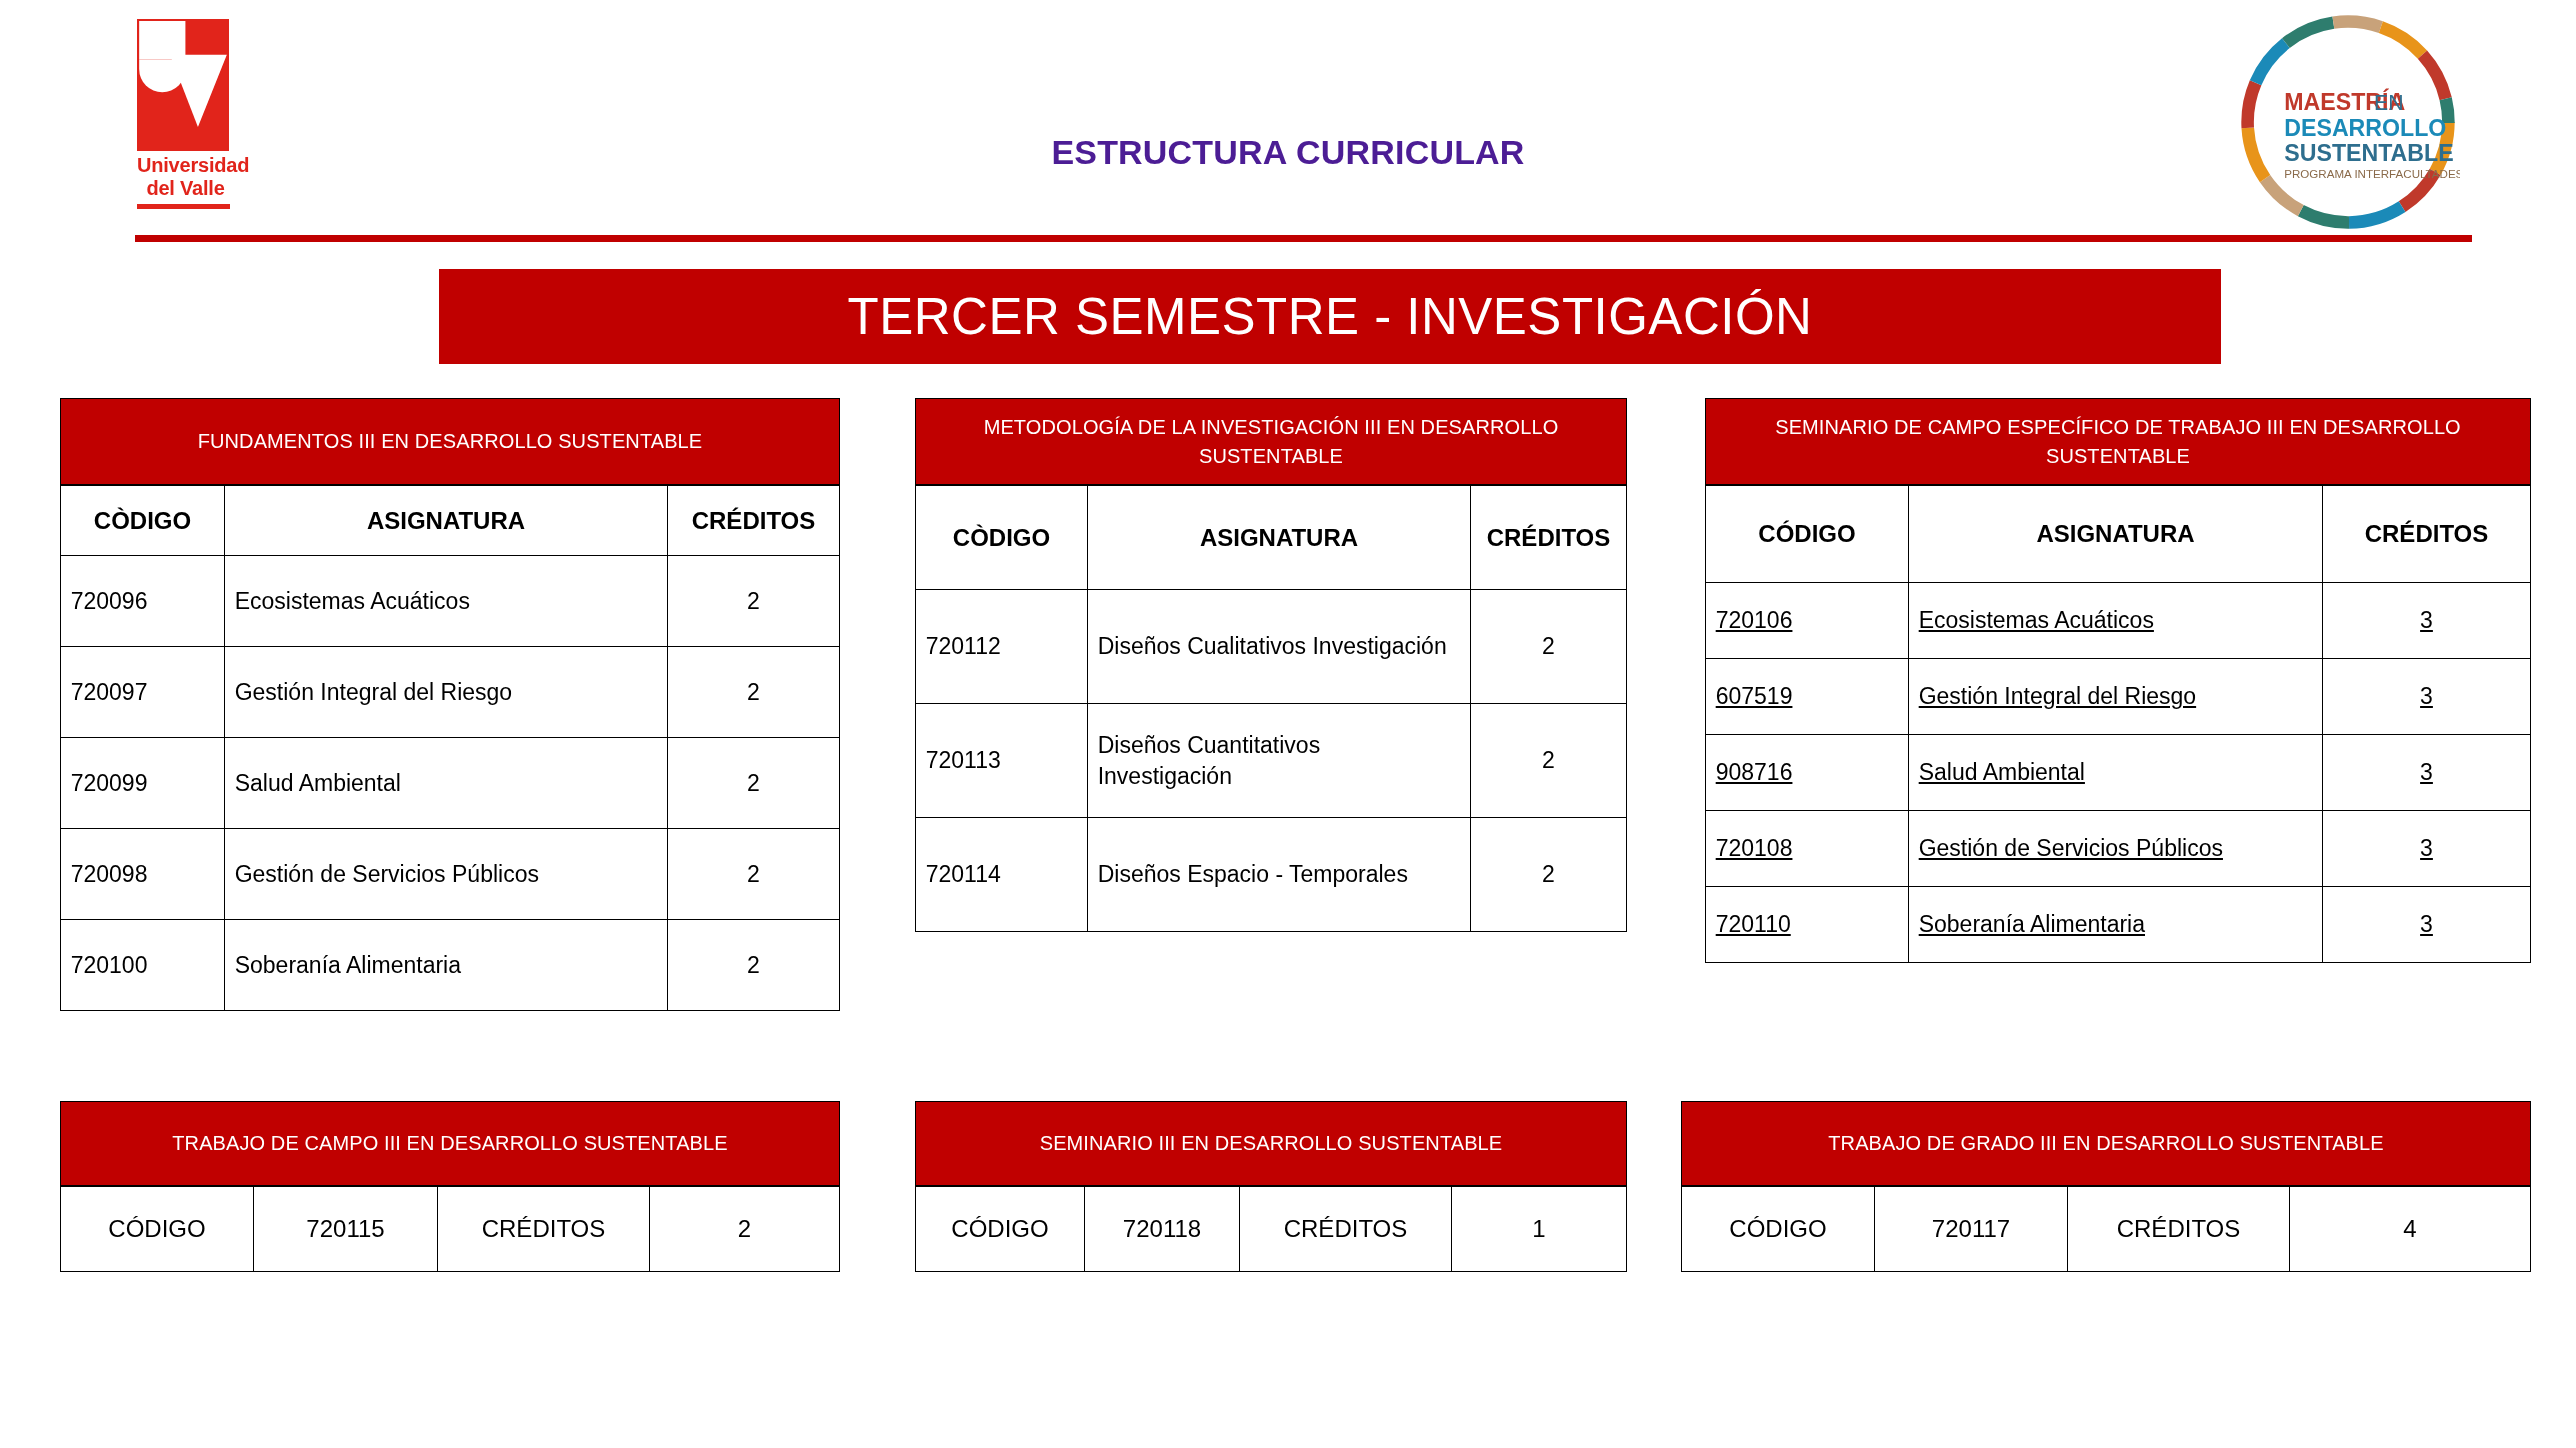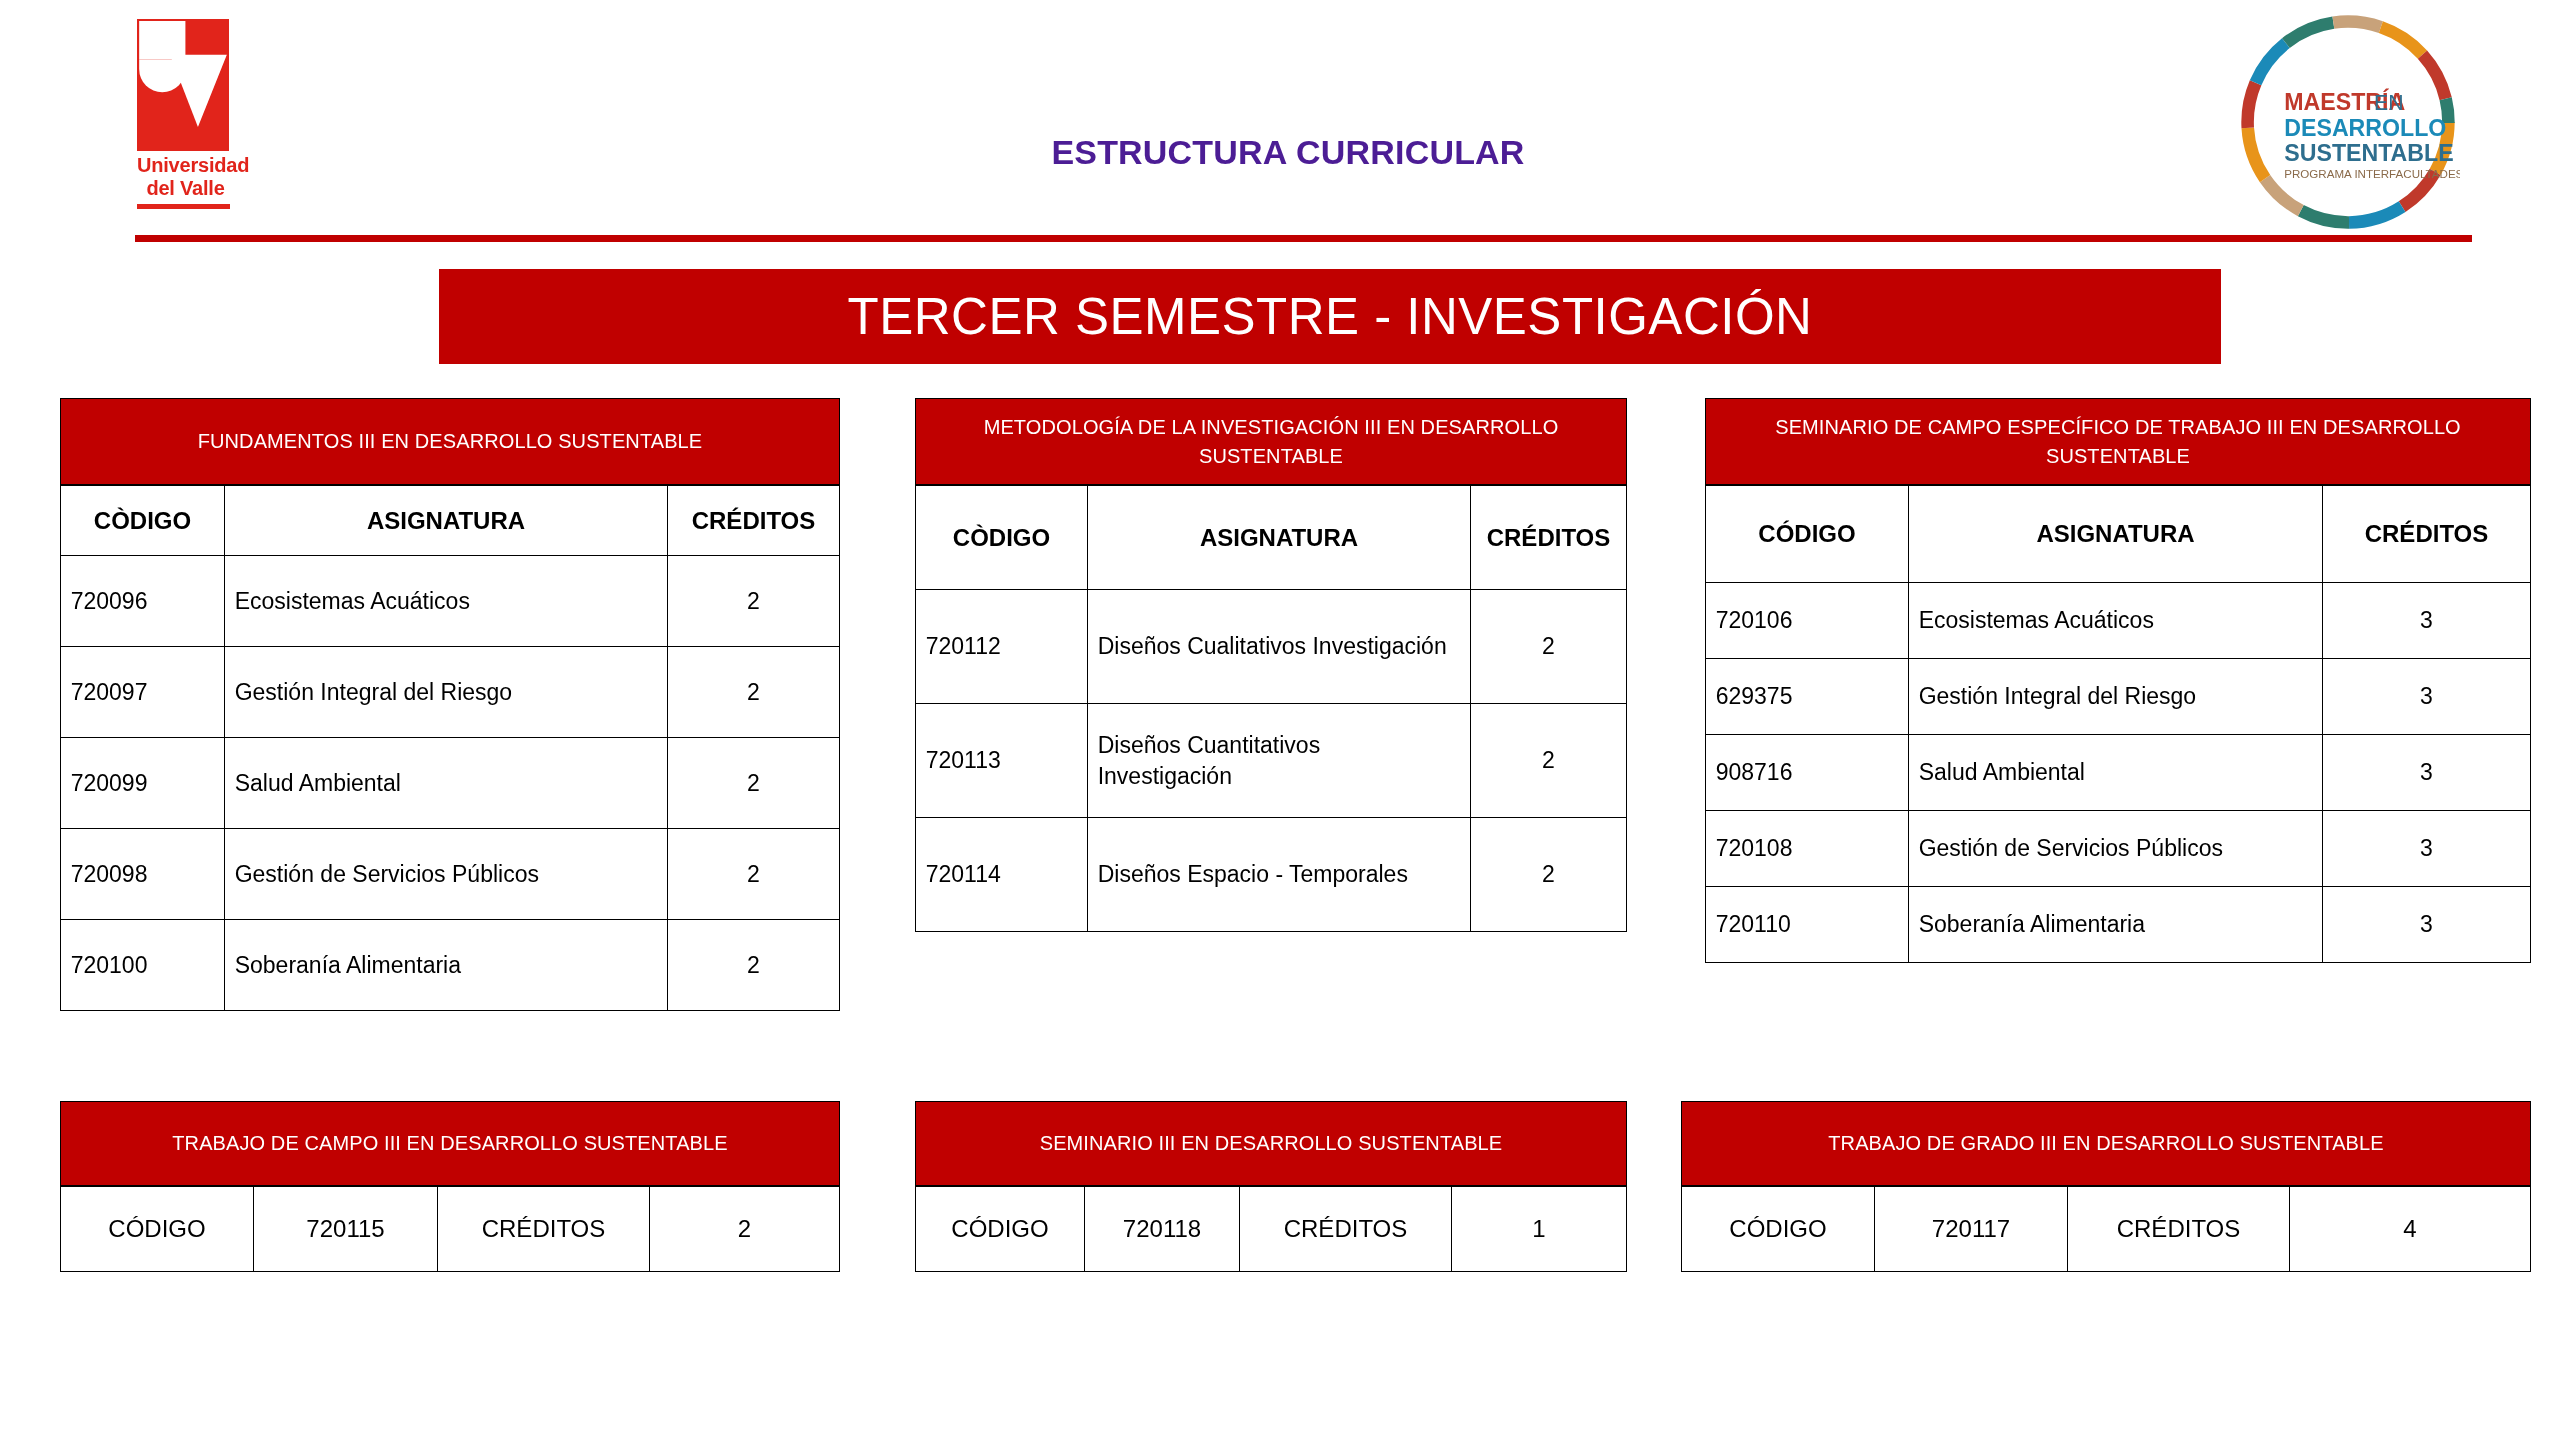--- a/index.html
+++ b/index.html
@@ -118,21 +118,21 @@
   #block-metodologia col.w1 { width: 172px; }
   #block-metodologia col.w3 { width: 156px; }
   #block-metodologia table.grid th { height: 104px; }
   #block-metodologia table.grid td { height: 114px; }
 
   #block-seminario-campo { left: 1681px; top: 398px; width: 850px; padding-left: 24px; }
   #block-seminario-campo .block-header { height: 87px; }
   #block-seminario-campo col.w1 { width: 203px; }
   #block-seminario-campo col.w3 { width: 208px; }
   #block-seminario-campo table.grid th { height: 97px; }
-  #block-seminario-campo table.grid td { height: 76px; }
+  #block-seminario-campo table.grid td { height: 76px; text-decoration: underline; }
 
   
   .block-bottom .block-header {
     height: 85px;
     font-size: 20px;
   }
   .block-bottom table.grid td { height: 85px; font-size: 24px; }
   td.lbl { font-weight: bold; font-size: 29px; text-align: center; }
   td.val { text-align: center; font-size: 24px; }
 
@@ -297,21 +297,21 @@
         <th>CRÉDITOS</th>
       </tr>
     </thead>
     <tbody>
       <tr>
         <td class="c-code">720106</td>
         <td class="c-name">Ecosistemas Acuáticos</td>
         <td class="c-cred">3</td>
       </tr>
       <tr>
-        <td class="c-code">629375</td>
+        <td class="c-code">607519</td>
         <td class="c-name">Gestión Integral del Riesgo</td>
         <td class="c-cred">3</td>
       </tr>
       <tr>
         <td class="c-code">908716</td>
         <td class="c-name">Salud Ambiental</td>
         <td class="c-cred">3</td>
       </tr>
       <tr>
         <td class="c-code">720108</td>

